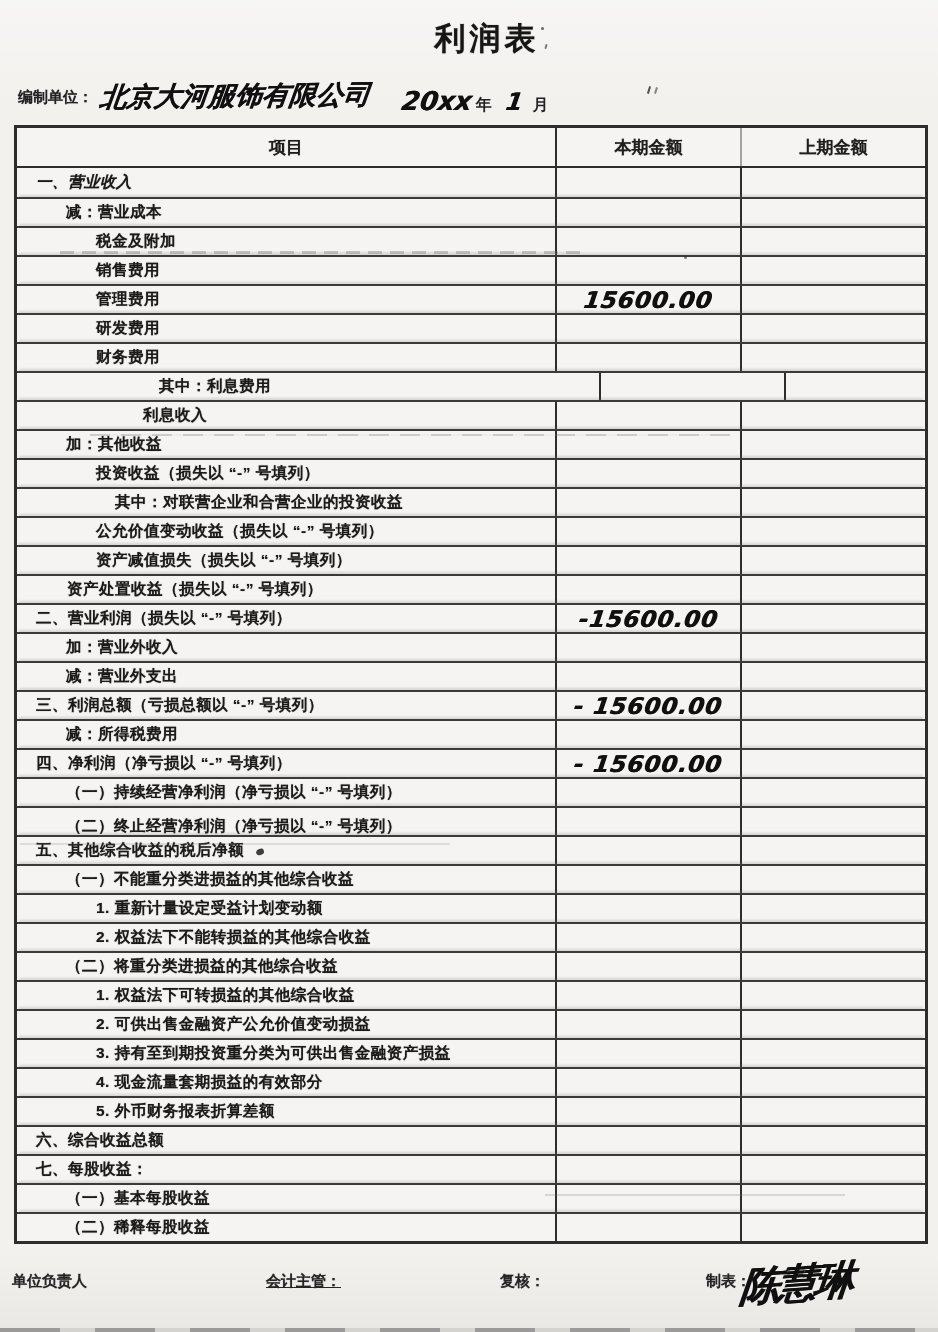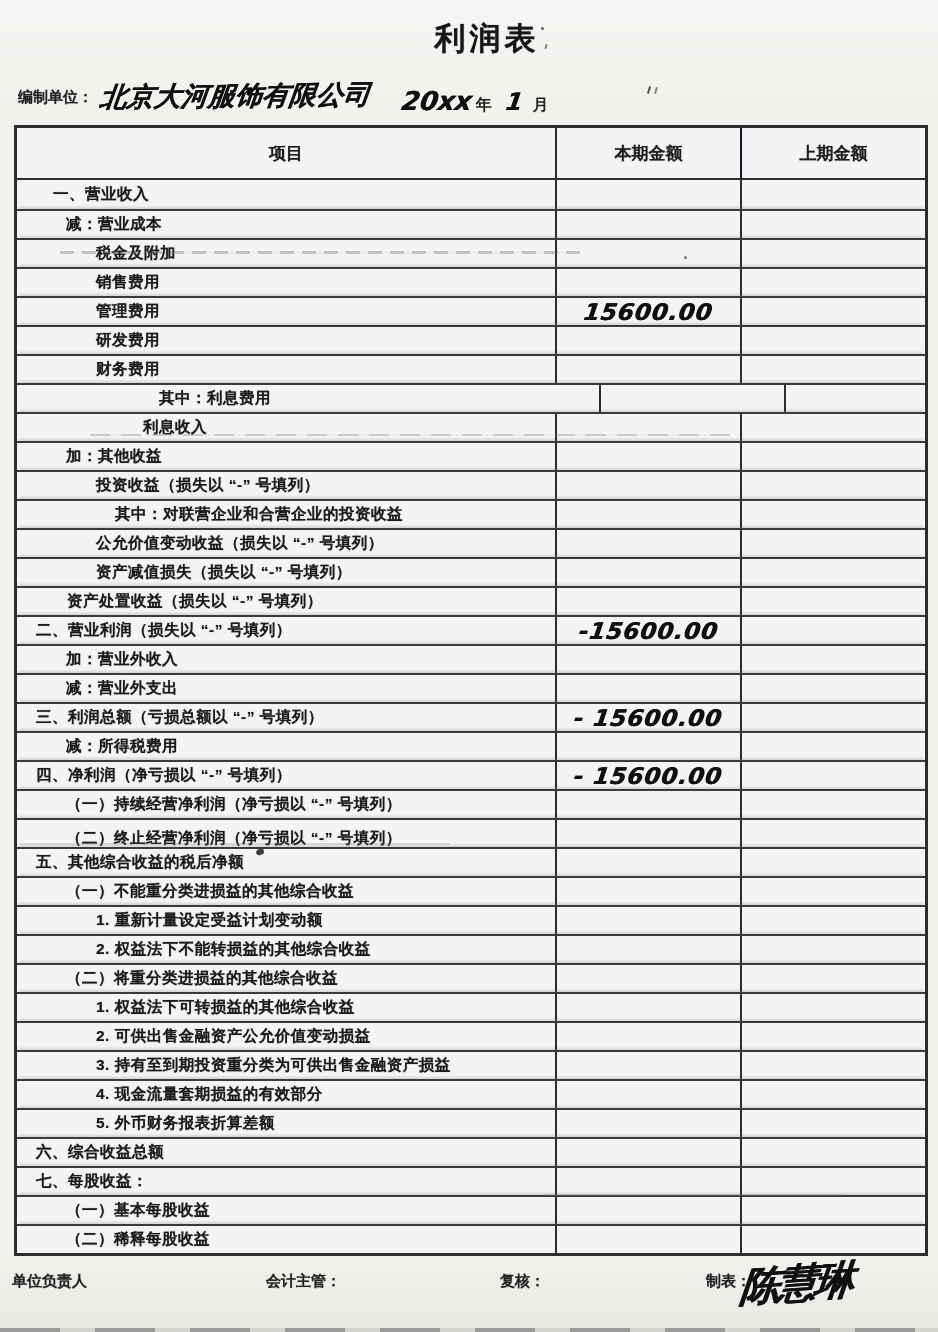--- a/index.html
+++ b/index.html
@@ -43,29 +43,29 @@
   .date-hw{font-size:26px;transform:skewX(-9deg);text-shadow:.5px 0 0 #101010;}
   .date-printed{font-size:16px;font-weight:700;color:#222;}
   .date-month-num{font-size:24px;margin:0 6px 0 10px;transform:skewX(-9deg);text-shadow:.5px 0 0 #101010;}
 
   
   .sheet{
     position:absolute;left:14px;top:125px;width:914px;
     border:3px solid #2d2d2d;box-sizing:border-box;background:rgba(255,255,255,.25);
   }
   .thead{
-    display:flex;height:52px;box-sizing:border-box;
+    display:flex;height:40px;box-sizing:border-box;
     border-bottom:2px solid #2d2d2d;
     font-size:17px;font-weight:700;color:#1d1d1d;
     text-shadow:0 0 1px rgba(0,0,0,.45);
   }
   .thead .hc{display:flex;align-items:center;justify-content:center;box-sizing:border-box;}
   .col-item{width:538px;}
   .col-cur{width:185px;border-left:2px solid #2d2d2d;}
-  .col-pri{flex:1;border-left:2px solid #0f172a;text-align:right;}
+  .col-pri{flex:1;border-left:2px solid #a3a3a3;text-align:right;}
 
   .tb{display:block;}
   .row{
     display:flex;height:29px;box-sizing:border-box;position:relative;
   }
   .row + .row{border-top:2px solid #3a3a3a;box-shadow:0 -4px 2px -2px rgba(110,110,110,.22);}
   .c-label{
     width:538px;box-sizing:border-box;display:flex;align-items:center;
     font-size:15.5px;font-weight:700;white-space:nowrap;overflow:hidden;
     color:#1a1a1a;text-shadow:0 0 1px rgba(0,0,0,.5);
@@ -77,21 +77,21 @@
     display:flex;align-items:center;justify-content:center;}
   .amt{
     font-size:23px;letter-spacing:1px;transform:skewX(-8deg) translateY(1px);
     white-space:nowrap;text-shadow:.6px 0 0 #101010;line-height:1;
   }
 
   
   .foot-label{position:absolute;top:1272px;font-size:15px;font-weight:700;color:#242424;
     text-shadow:0 0 1px rgba(0,0,0,.4);white-space:nowrap;}
   .fl-unit{left:12px;}
-  .fl-acct{left:266px;}
+  .fl-acct{left:266px;text-decoration:underline;}
   .fl-review{left:500px;}
   .fl-prep{left:706px;}
   .signature{
     position:absolute;left:740px;top:1256px;font-size:40px;letter-spacing:-3px;
     transform:rotate(-4deg) skewX(-10deg);text-shadow:1px 0 0 #101010;
     white-space:nowrap;
   }
 
   
   .art{position:absolute;background:#2a2a2a;border-radius:2px;pointer-events:none;}
@@ -127,21 +127,21 @@
   </div>
 
   <div class="sheet">
     <div class="thead">
       <div class="hc col-item">项目</div>
       <div class="hc col-cur">本期金额</div>
       <div class="hc col-pri">上期金额</div>
     </div>
     <div class="tb">
     <div class="row">
-      <div class="c-label" style="padding-left: 36px;">一、营业收入</div>
+      <div class="c-label" style="padding-left: 19px; font-style: italic;">一、营业收入</div>
       <div class="c-cur">
             <span class="amt handwrite"></span>
           </div>
       <div class="c-pri">
             <span class="amt handwrite"></span>
           </div>
     </div>
 
     <div class="row">
       <div class="c-label" style="padding-left: 49px;">减：营业成本</div>

